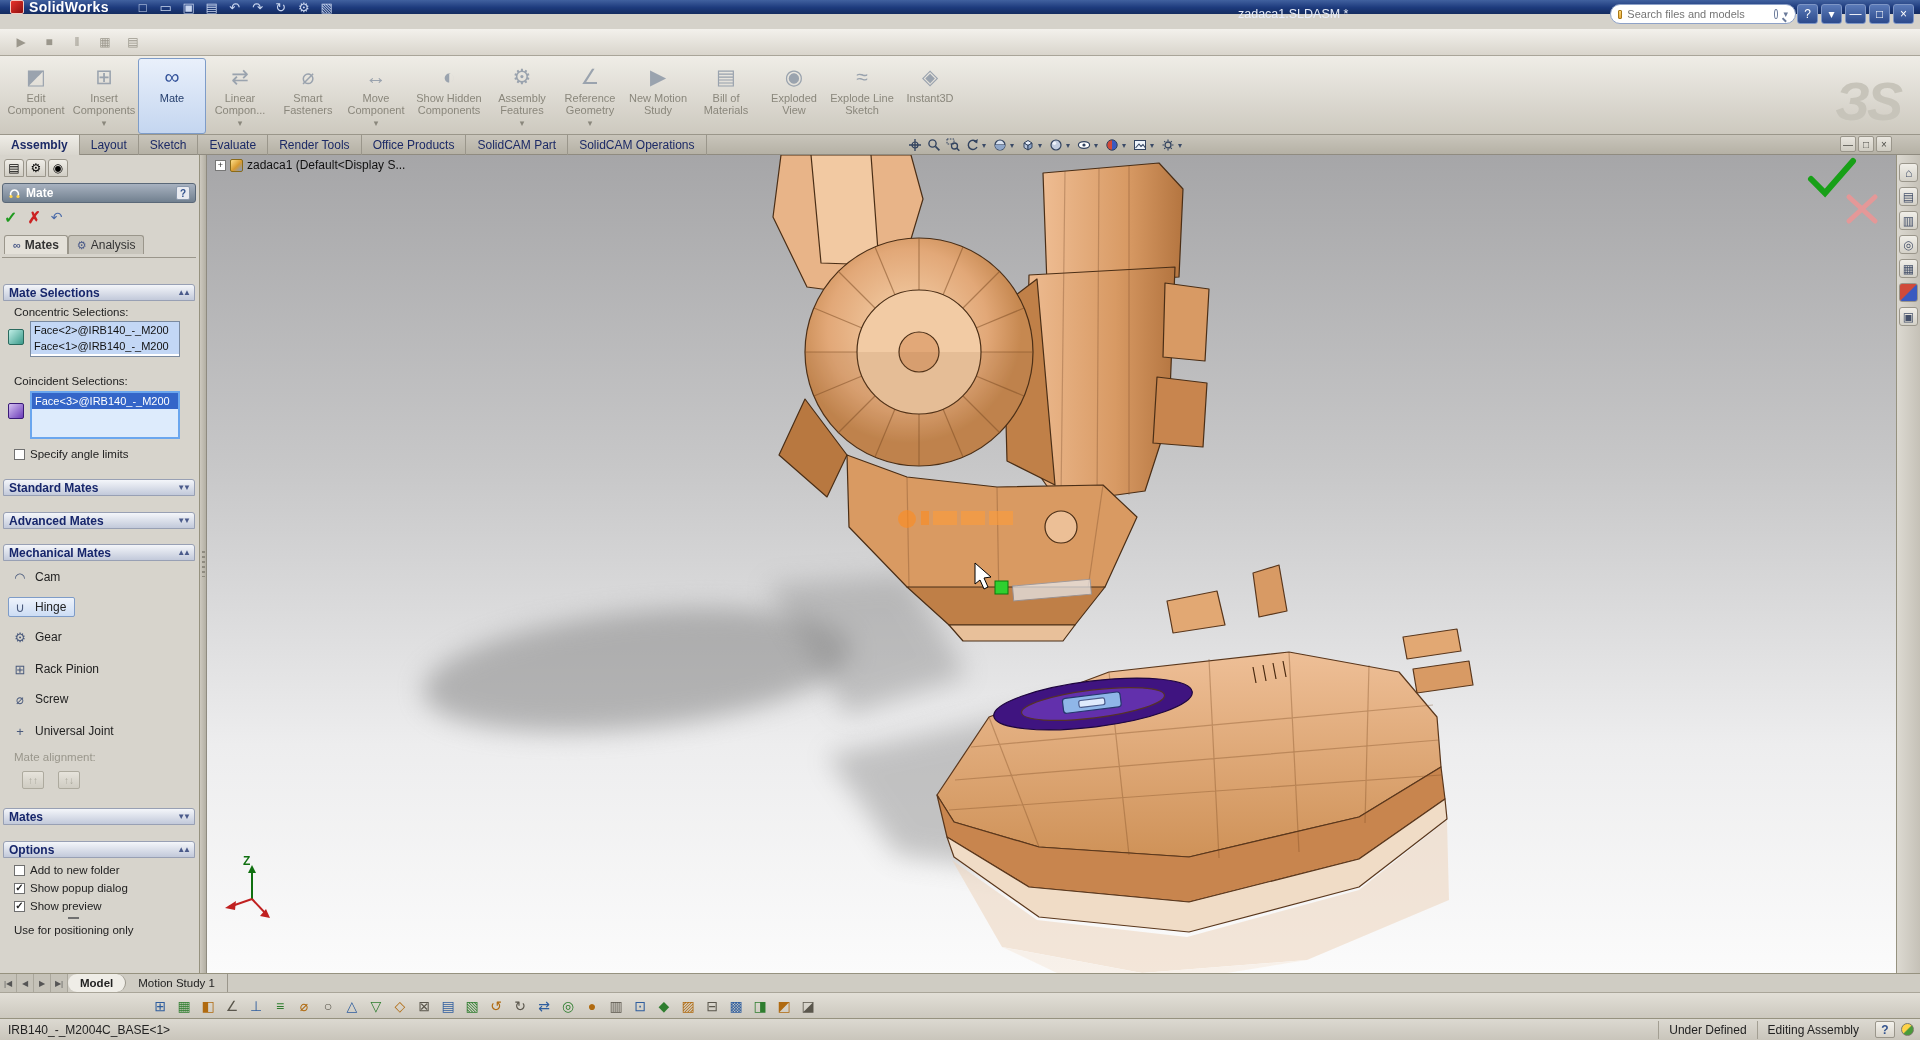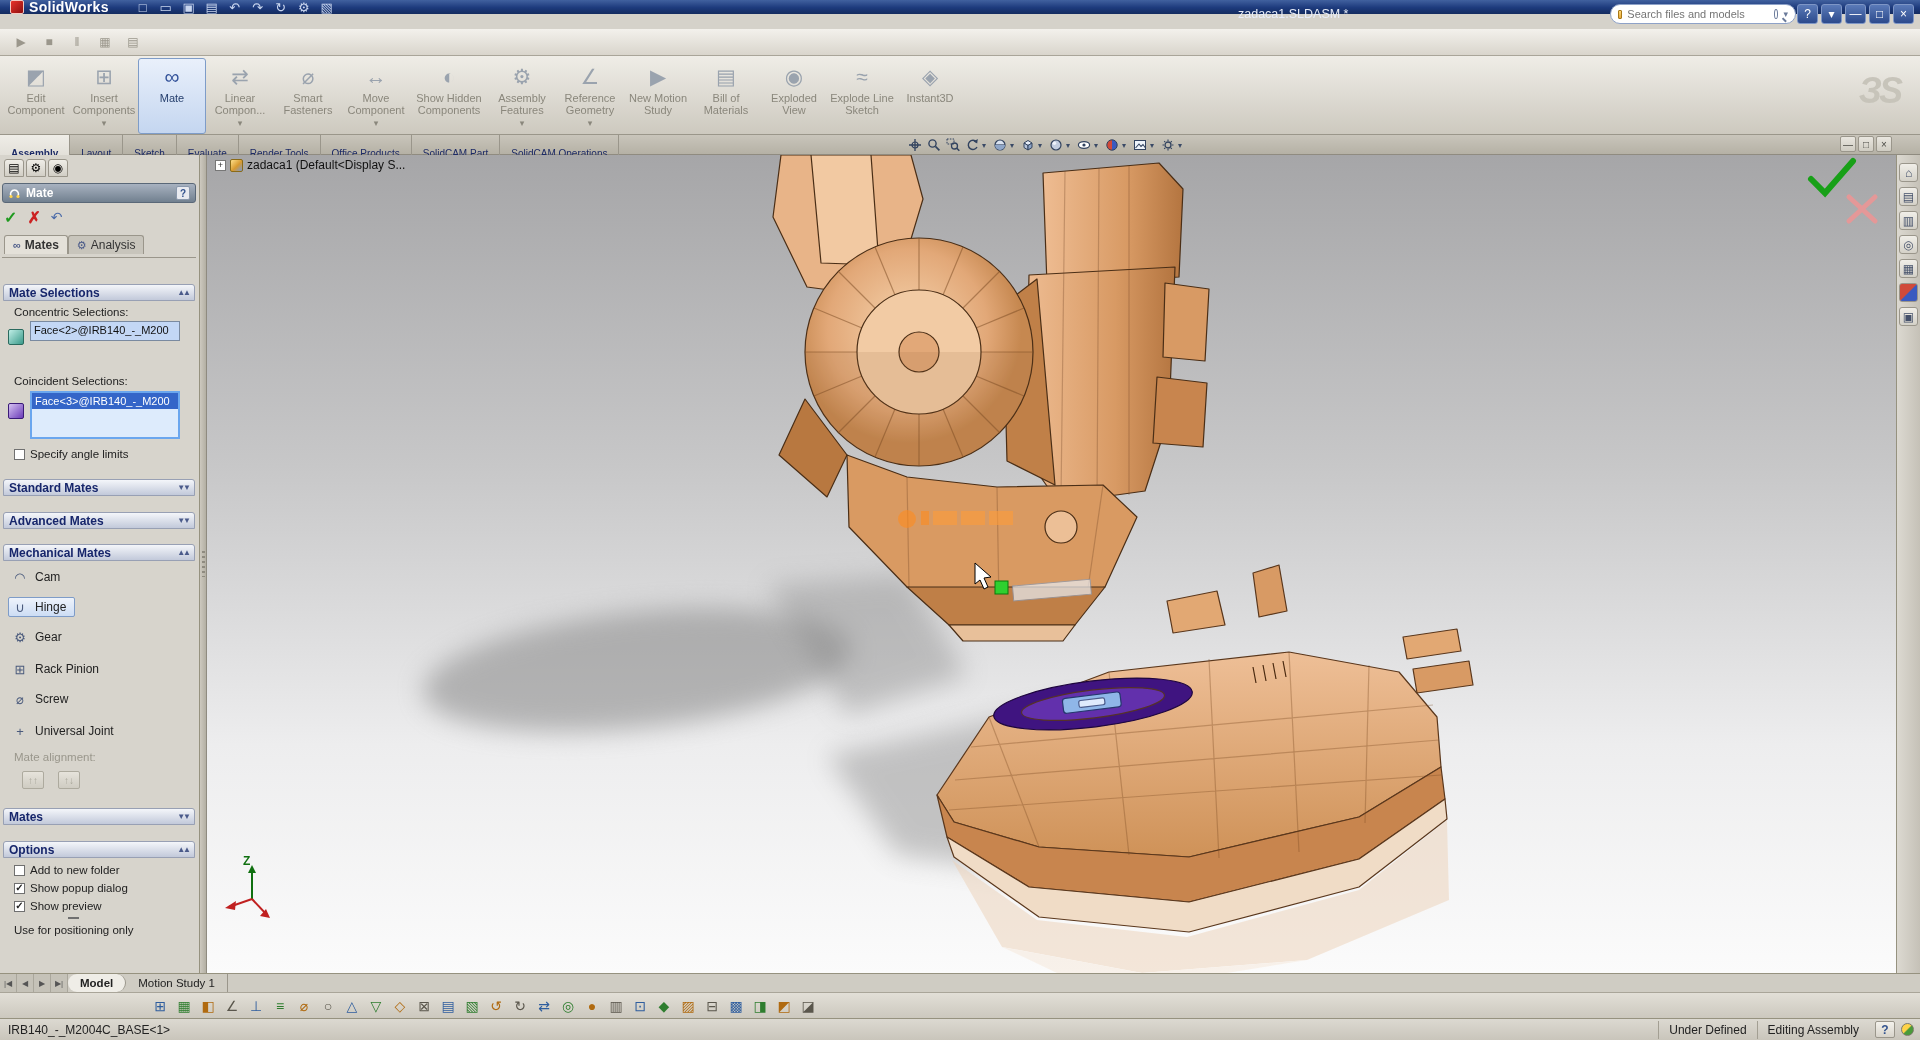--- a/index.html
+++ b/index.html
@@ -29,25 +29,25 @@
   .qbi{width:22px;height:20px;display:flex;align-items:center;justify-content:center;color:#9b978c;font-size:12px;}
 
   
   .ribbon{position:absolute;top:56px;left:0;right:0;height:79px;background:linear-gradient(#efede7,#cdc9bf);border-bottom:1px solid #9a968a;display:flex;align-items:stretch;padding:2px 2px 0 2px;}
   .rbtn{width:68px;display:flex;flex-direction:column;align-items:center;justify-content:flex-start;padding-top:5px;gap:2px;color:#8a877c;text-align:center;font-size:11px;line-height:1.12;border:1px solid transparent;border-radius:3px;}
   .rbtn .ricon{width:26px;height:26px;display:flex;align-items:center;justify-content:center;font-size:21px;color:#9aa3ae;}
   .rbtn .rcaret{font-size:9px;color:#8a877c;height:9px;line-height:9px;}
   .rbtn.active{background:linear-gradient(#e9f0fb,#c4d6f0);border:1px solid #7e9cc8;color:#27406e;}
   .rbtn.active .ricon{color:#34539a;}
   .rbtn.wide{width:78px;}
-  .ds-logo{position:absolute;right:20px;top:14px;font-size:36px;font-weight:bold;font-style:italic;color:#c7c4ba;letter-spacing:-3px;}
+  .ds-logo{position:absolute;right:20px;top:14px;font-size:54px;font-weight:bold;font-style:italic;color:#c7c4ba;letter-spacing:-3px;}
 
   
   .tabrow{position:absolute;top:135px;left:0;right:0;height:20px;background:linear-gradient(#c9c5bb,#b5b1a5);border-bottom:1px solid #8f8b80;display:flex;align-items:stretch;}
-  .tab{padding:18px 11px;font-size:10px;color:#1c2a66;border-right:1px solid #9a968b;display:flex;align-items:center;}
+  .tab{padding:10px 11px;font-size:12px;color:#1c2a66;border-right:1px solid #9a968b;display:flex;align-items:center;}
   .tab.active{background:linear-gradient(#efede7,#d9d6ce);font-weight:bold;}
   .hud{position:absolute;left:906px;top:0;height:20px;display:flex;align-items:center;gap:1px;}
   .hicon{display:inline-flex;align-items:center;justify-content:center;width:18px;height:18px;}
   .hcaret{font-size:8px;color:#3a4a66;width:8px;}
   .vpctl{position:absolute;right:28px;top:1px;display:flex;gap:2px;}
   .vpctl span{width:16px;height:16px;display:flex;align-items:center;justify-content:center;font-size:10px;color:#4a4a44;background:linear-gradient(#e9e6df,#cfccc2);border:1px solid #9a968b;border-radius:2px;}
 
   
   .panel{position:absolute;top:155px;left:0;width:200px;height:818px;background:#d7d4cc;border-right:1px solid #96927f;}
   .minitabs{position:absolute;top:4px;left:4px;display:flex;gap:2px;}
@@ -363,21 +363,21 @@
       </span>
     </div>
     <div class="pm-sep"></div>
 
     <div class="grp-h" style="top:129px;">
       <span>Mate Selections</span>
       <span class="chev">▲▲</span>
     </div>
     <span class="plabel" style="top:151px;">Concentric Selections:</span>
     <span class="faceicon" style="top:174px;"></span>
-    <div class="listbox" style="top:166px;height:20px;">
+    <div class="listbox" style="top:166px;height:36px;">
       <div class="row">Face&lt;2&gt;@IRB140_-_M200</div>
       <div class="row">Face&lt;1&gt;@IRB140_-_M200</div>
     </div>
     <span class="plabel" style="top:220px;">Coincident Selections:</span>
     <span class="faceicon" style="top:248px;background:linear-gradient(135deg,#d6c2f2,#6a3ab8);border-color:#3a1a78;"></span>
     <div class="listbox focus" style="top:236px;height:48px;">
       <div class="row sel">Face&lt;3&gt;@IRB140_-_M200</div>
     </div>
     <div class="cbrow" style="top:292px;">
       <span class="cb"></span>

